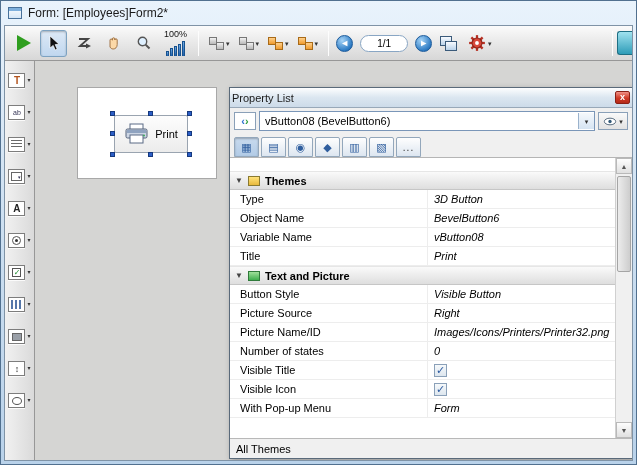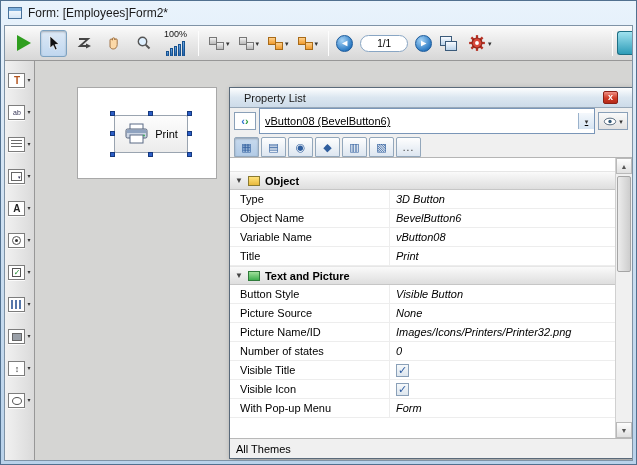--- a/index.html
+++ b/index.html
@@ -83,30 +83,30 @@
     border-radius:2px; display:flex; align-items:center; justify-content:center; gap:5px; font-size:11px; }
   .handle { position:absolute; width:5px; height:5px; background:#2d5fc7; border:1px solid #16397e; }
   .h-nw{left:-2px;top:-2px} .h-n{left:50%;margin-left:-3px;top:-2px} .h-ne{right:-2px;top:-2px}
   .h-w{left:-2px;top:50%;margin-top:-3px} .h-e{right:-2px;top:50%;margin-top:-3px}
   .h-sw{left:-2px;bottom:-2px} .h-s{left:50%;margin-left:-3px;bottom:-2px} .h-se{right:-2px;bottom:-2px}
 
   
   .proplist { position:absolute; left:194px; top:26px; width:404px; height:372px; border:1px solid #5a6a7a;
     background:#f0f0f0; box-shadow:2px 2px 6px rgba(0,0,0,.3); display:flex; flex-direction:column; }
   .pl-title { flex:0 0 20px; background:linear-gradient(#fdfefe,#dbe6f0 50%,#cddbe9); border-bottom:1px solid #98a8b8;
-    display:flex; align-items:center; padding:0 14px; font-size:11px; color:#1a1a1a; }
+    display:flex; align-items:center; padding:0 2px; font-size:11px; color:#1a1a1a; }
   .pl-close { margin-left:auto; width:15px; height:13px; border:1px solid #8a2016; border-radius:2px;
     background:linear-gradient(#f09186,#cf3a26 55%,#b52a18); color:#fff; font-size:9px; font-weight:bold;
     display:flex; align-items:center; justify-content:center; line-height:9px; }
 
   .pl-comborow { flex:0 0 26px; display:flex; align-items:center; gap:3px; padding:0 4px; }
   .obj-ico { width:22px; height:18px; border:1px solid #8aa0b8; background:#fff; display:flex; align-items:center;
     justify-content:center; font-weight:bold; font-size:11px; gap:0; }
   .obj-ico .lt { color:#2e6fd0; } .obj-ico .gt { color:#2f9e3f; }
-  .pl-combo { flex:1; height:26px; background:#fff; border:1px solid #7a96b8; display:flex; align-items:center; padding:0 0 0 5px;text-decoration:underline; }
+  .pl-combo { flex:1; height:20px; background:#fff; border:1px solid #7a96b8; display:flex; align-items:center; padding:0 0 0 5px; }
   .pl-combo .txt { flex:1; white-space:nowrap; overflow:hidden; }
   .combo-arrow { width:16px; height:16px; background:linear-gradient(#f4f8fc,#d6e4f2); border-left:1px solid #9ab2cc;
     display:flex; align-items:center; justify-content:center; }
   .eye-btn { width:30px; height:18px; border:1px solid #8aa0b8; background:linear-gradient(#fafafa,#e2e2e2);
     display:flex; align-items:center; justify-content:center; gap:2px; }
 
   .pl-tabs { flex:0 0 24px; display:flex; align-items:flex-end; gap:2px; padding:0 4px; border-bottom:1px solid #b5b5b5; }
   .tab { width:25px; height:20px; border:1px solid #93a7bb; border-radius:2px 2px 0 0; background:linear-gradient(#fefefe,#dde6f0);
     display:flex; align-items:center; justify-content:center; color:#2f5e9e; font-size:11px; }
   .tab.selected { background:linear-gradient(#c8daee,#b2cbe6); box-shadow:inset 0 1px 2px rgba(0,0,0,.25); }
@@ -114,21 +114,21 @@
 
   .pl-grid { flex:1; display:flex; background:#fff; min-height:0; }
   .grid-rows { flex:1; min-width:0; }
   .grid-spacer { height:13px; }
   .sec-row { height:19px; display:flex; align-items:center; gap:5px; padding:0 5px; font-weight:bold;
     background:linear-gradient(#fafafa,#dedede); border-top:1px solid #e6e6e6; border-bottom:1px solid #c6c6c6; }
   .tri { font-size:8px; color:#444; }
   .cube { width:12px; height:10px; border:1px solid #8a7a30; background:linear-gradient(#ffe27a,#e8b93c); }
   .cube.green { border-color:#2f7a3a; background:linear-gradient(#9fe09a,#3fae4e); }
   .prow { height:19px; display:flex; border-bottom:1px solid #ededed; }
-  .pname { width:160px; padding:0 4px 0 10px; display:flex; align-items:center; border-right:1px solid #ededed;
+  .pname { width:198px; padding:0 4px 0 10px; display:flex; align-items:center; border-right:1px solid #ededed;
     white-space:nowrap; overflow:hidden; }
   .pval { flex:1; padding:0 6px; display:flex; align-items:center; white-space:nowrap; overflow:hidden;font-style:italic; }
   .cbx { width:13px; height:13px; border:1px solid #8aa0b8; background:linear-gradient(#f6f9fb,#dde6ee);
     color:#2c5aa0; font-size:11px; font-weight:bold; line-height:11px; text-align:center; }
 
   .pl-scroll { flex:0 0 17px; background:#f0f0f0; border-left:1px solid #d0d0d0; display:flex; flex-direction:column; }
   .sc-arr { height:16px; border:1px solid #b9b9b9; background:linear-gradient(#fdfdfd,#e0e0e0);
     display:flex; align-items:center; justify-content:center; font-size:7px; color:#555; }
   .sc-track { flex:1; position:relative; }
   .sc-thumb { position:absolute; top:2px; left:1px; right:1px; height:96px; background:linear-gradient(90deg,#ececec,#cdcdcd);
@@ -402,21 +402,21 @@
               </div>
           </div>
 
           <div class="pl-grid">
             <div class="grid-rows">
               <div class="grid-spacer"></div>
 
               <div class="sec-row">
                 <span class="tri">▼</span>
                 <span class="cube"></span>
-                <span>Object</span>
+                <span>Themes</span>
               </div>
 
               <div class="prow">
                 <div class="pname">Type</div>
                 <div class="pval">3D Button</div>
               </div>
               <div class="prow">
                 <div class="pname">Object Name</div>
                 <div class="pval">BevelButton6</div>
               </div>
@@ -434,21 +434,21 @@
                 <span class="cube green"></span>
                 <span>Text and Picture</span>
               </div>
 
               <div class="prow">
                 <div class="pname">Button Style</div>
                 <div class="pval">Visible Button</div>
               </div>
               <div class="prow">
                 <div class="pname">Picture Source</div>
-                <div class="pval">None</div>
+                <div class="pval">Right</div>
               </div>
               <div class="prow">
                 <div class="pname">Picture Name/ID</div>
                 <div class="pval">Images/Icons/Printers/Printer32.png</div>
               </div>
               <div class="prow">
                 <div class="pname">Number of states</div>
                 <div class="pval">0</div>
               </div>
               <div class="prow">

